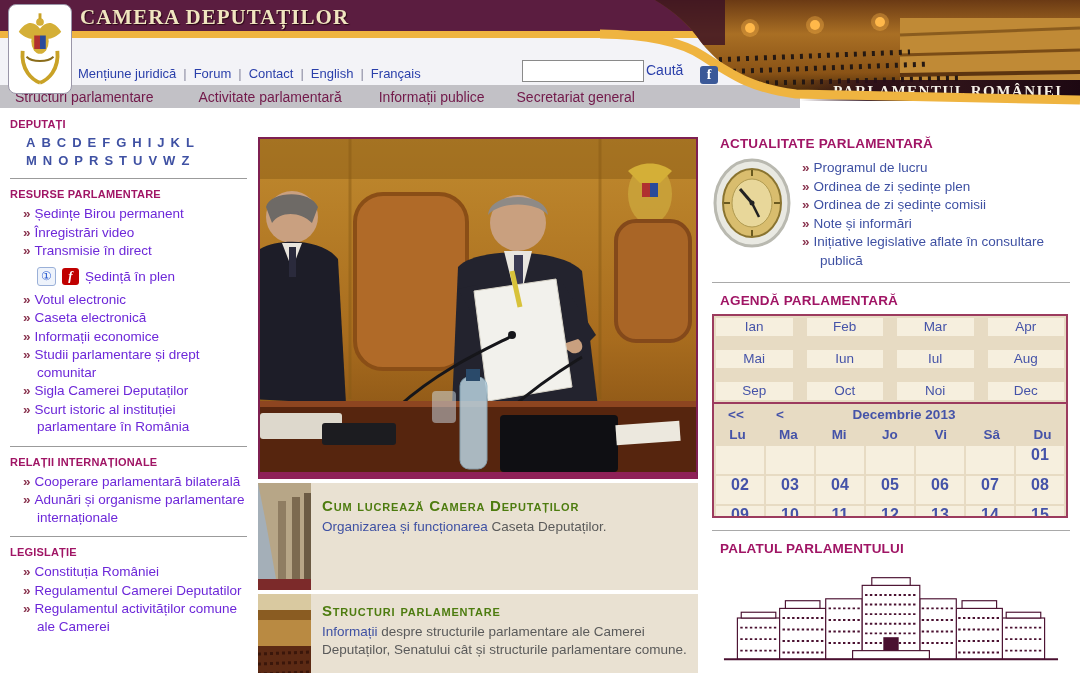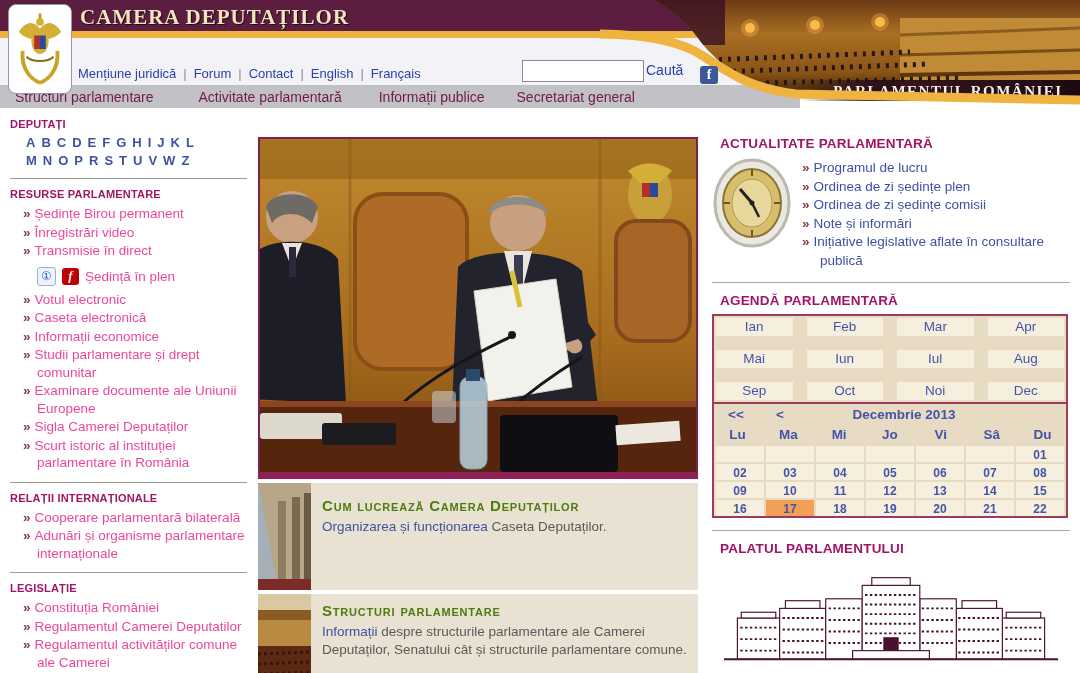--- a/index.html
+++ b/index.html
@@ -38,21 +38,21 @@
   
   .sidebar{position:absolute;left:10px;top:118px;width:237px;font-size:13.5px;}
   .side-h{color:#a01565;font-size:11px;font-weight:bold;margin:9px 0 5px;letter-spacing:.2px;}
   .side-h.first{margin-top:0;}
   .letters{display:flex;gap:6px;margin:3px 0 0 16px;}
   .letters a{color:#3f51a3;font-weight:bold;font-size:13px;}
   .sdivider{border-top:1px solid #9b9b9b;margin-top:10px;}
   .side-links{list-style:none;margin:3px 0 0;padding:0;}
   .side-links li{padding-left:27px;text-indent:-14px;line-height:17.5px;margin:1px 0;}
   .arr{color:#8a3550;font-weight:bold;margin-right:4px;}
-  .side-links a,.live-label{color:#ec4899;}
+  .side-links a,.live-label{color:#6d28d9;}
   .live-row{margin:7px 0 5px 27px;display:flex;align-items:center;gap:6px;}
   .icon-media{width:17px;height:17px;border:1px solid #9ab0d8;background:#eef3fb;color:#2a5ad0;
       font-size:12px;line-height:16px;text-align:center;border-radius:3px;}
   .icon-flash{width:17px;height:17px;background:#c00000;border-radius:3px;color:#fff;font-style:italic;
       font-weight:bold;font-family:"Liberation Serif",serif;font-size:13px;line-height:16px;text-align:center;}
 
   
   .video{position:absolute;left:258px;top:137px;width:436px;height:333px;
       border:2px solid #7e2052;border-bottom:7px solid #8f2158;background:#8a5318;}
   .feature{position:absolute;left:258px;width:440px;background:#e9e1d2;}
@@ -82,21 +82,21 @@
   .cal-months{display:grid;grid-template-columns:repeat(4,1fr);gap:14px;background:#e7dbc3;
       padding:2px;border-bottom:2px solid #9c3b5e;}
   .cal-month{background:#f6efde;color:#4553a8;text-align:center;font-size:13.5px;line-height:18px;}
   .cal-head{display:flex;align-items:center;height:21px;color:#4553a8;font-weight:bold;font-size:13.5px;}
   .cal-nav{color:#4553a8;font-weight:bold;width:44px;text-align:center;}
   .cal-title{flex:1;text-align:center;padding-right:60px;}
   .cal-days{display:grid;grid-template-columns:repeat(7,1fr);gap:8px;padding:0 2px;}
   .cal-day{color:#4553a8;font-weight:bold;text-align:center;font-size:13.5px;line-height:19px;}
   .cal-grid{display:grid;grid-template-columns:repeat(7,1fr);gap:2px;padding:2px;}
   .cal-cell{background:#f6efde;color:#4553a8;font-weight:bold;text-align:center;
-      font-size:12px;line-height:18px;height:16px;}
+      font-size:16px;line-height:18px;height:28px;}
   .cal-cell.sel{background:#f2a057;}
   .palace{margin-top:8px;}
 </style>
 </head>
 <body>
 
 <div id="page">
 
   <div class="bar-purple"></div>
   <div class="bar-gold"></div>
@@ -231,21 +231,20 @@
       <span class="icon-media">①</span>
       <span class="icon-flash">f</span>
       <a class="live-label">Ședință în plen</a>
     </div>
     <ul class="side-links">
 
     <li><span class="arr">»</span><a>Votul electronic</a></li>
         <li><span class="arr">»</span><a>Caseta electronică</a></li>
         <li><span class="arr">»</span><a>Informații economice</a></li>
         <li><span class="arr">»</span><a>Studii parlamentare și drept comunitar</a></li>
-        <li><span class="arr">»</span><a>Examinare documente ale Uniunii Europene</a></li>
         <li><span class="arr">»</span><a>Sigla Camerei Deputaților</a></li>
         <li><span class="arr">»</span><a>Scurt istoric al instituției parlamentare în România</a></li>
       </ul>
     <div class="sdivider"></div>
 
     <div class="side-h">RELAȚII INTERNAȚIONALE</div>
     <ul class="side-links">
 
     <li><span class="arr">»</span><a>Cooperare parlamentară bilaterală</a></li>
         <li><span class="arr">»</span><a>Adunări și organisme parlamentare internaționale</a></li>

